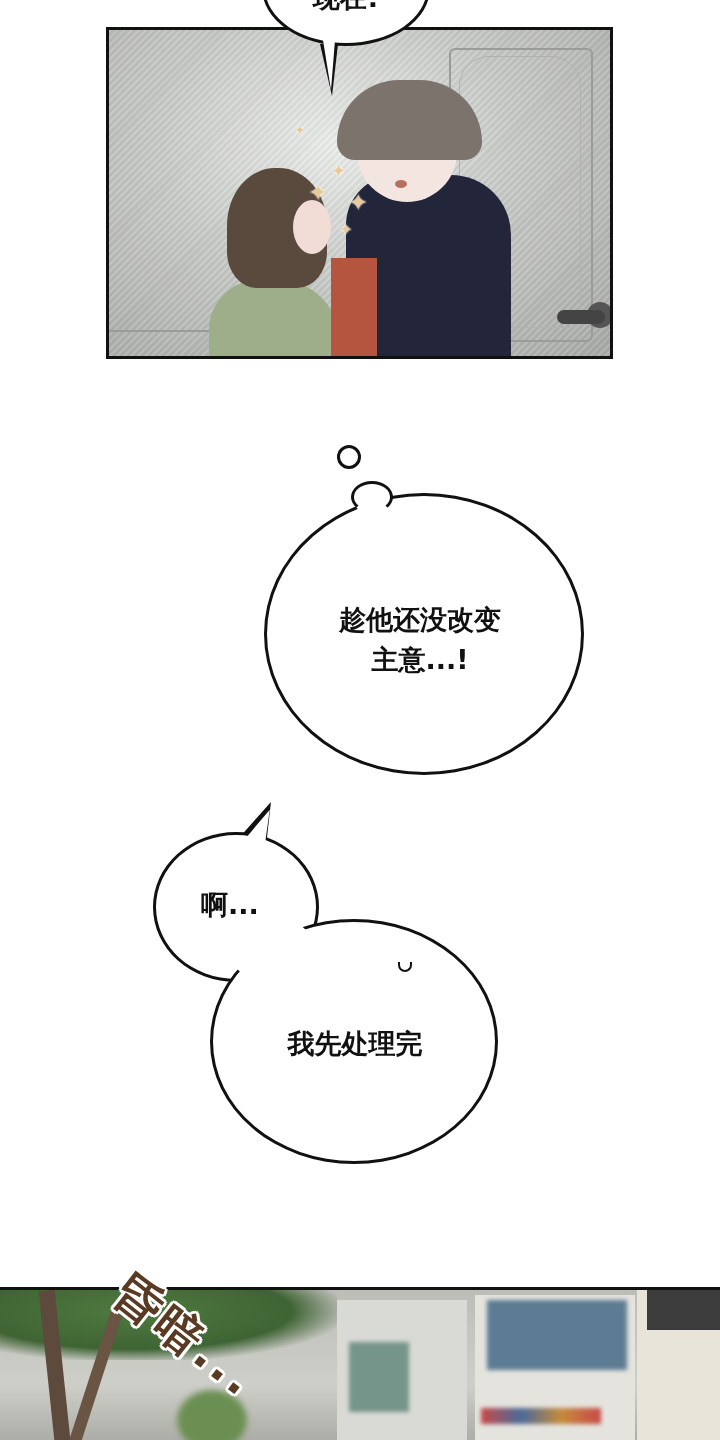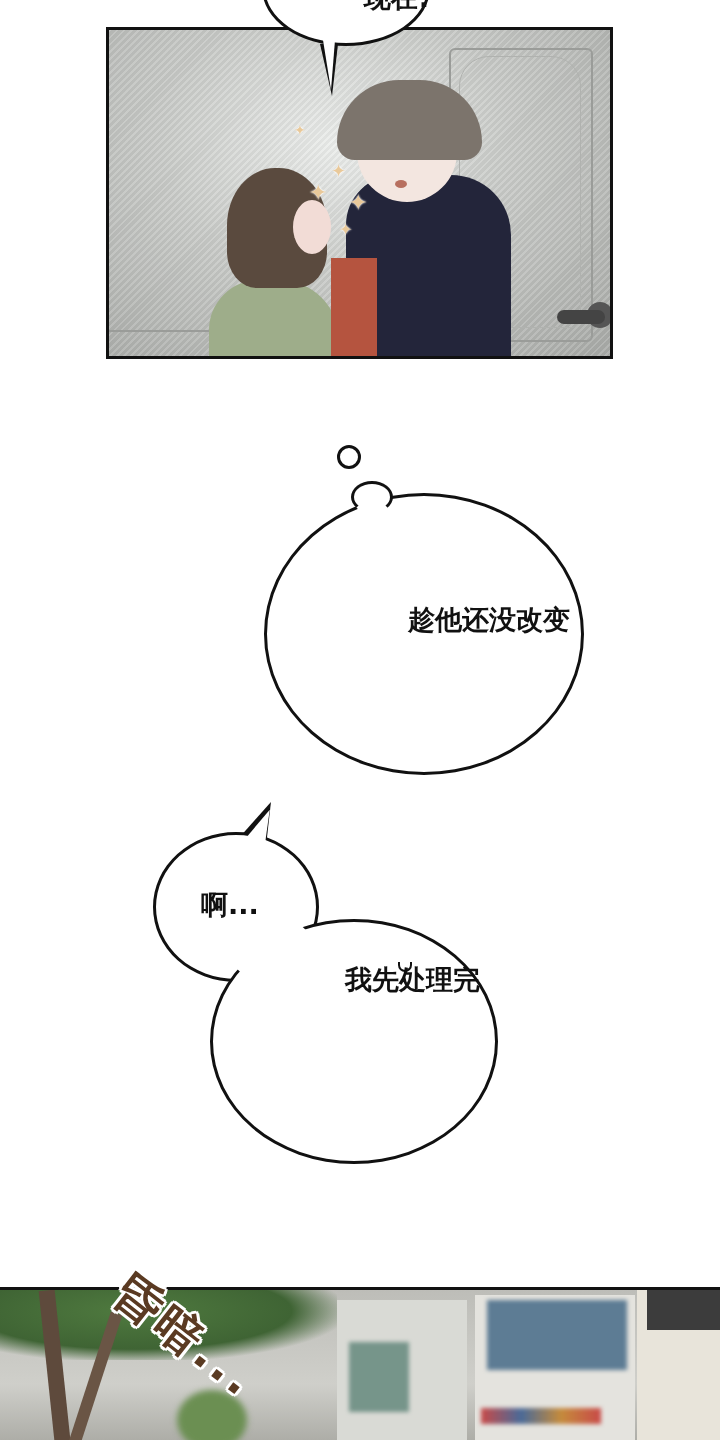--- a/index.html
+++ b/index.html
@@ -80,21 +80,21 @@
     border-left: 12px solid transparent; border-right: 6px solid transparent;
     border-top: 52px solid #111;
   }
   .tail-top-inner {
     position: absolute; left: 323px; top: 40px; width: 0; height: 0;
     border-left: 8px solid transparent; border-right: 4px solid transparent;
     border-top: 50px solid #fff;
   }
   .btext {
     position: absolute; font-family: "DejaVu Sans", sans-serif;
-    color: #111; font-size: 27px; font-weight: bold; text-align: right;
+    color: #111; font-size: 27px; font-weight: bold; text-align: center;
     line-height: 40px; letter-spacing: 0px;
   }
   .top-text { left: 262px; top: -22px; width: 168px; }
 
   .thought-dot {
     left: 337px; top: 445px; width: 24px; height: 24px; border-radius: 50%;
     border-width: 3px;
   }
   .thought-bump {
     left: 351px; top: 481px; width: 42px; height: 32px; border-radius: 50%;
@@ -117,21 +117,21 @@
     position: absolute; left: 248px; top: 800px; width: 0; height: 0;
     border-left: 14px solid transparent; border-right: 14px solid transparent;
     border-bottom: 44px solid #111; transform: rotate(24deg);
   }
   .tail-speech-inner {
     position: absolute; left: 251px; top: 808px; width: 0; height: 0;
     border-left: 11px solid transparent; border-right: 11px solid transparent;
     border-bottom: 38px solid #fff; transform: rotate(24deg);
   }
   .ah-text { left: 170px; top: 885px; width: 120px; text-align: center; }
-  .work-text { left: 230px; top: 960px; width: 250px; }
+  .work-text { left: 230px; top: 1024px; width: 250px; }
   .sweat {
     position: absolute; left: 398px; top: 962px; width: 10px; height: 8px;
     border: 2px solid #111; border-top: none; border-radius: 0 0 8px 8px;
   }
 
   
   .panel-2 {
     left: -3px; top: 1287px; width: 726px; height: 160px;
     border-left: none; border-right: none; border-bottom: none;
     background: linear-gradient(180deg, #bdbdb8 0%, #cfcfca 60%, #a9a9a3 100%);
@@ -190,20 +190,21 @@
 <div class="bubble bubble-top"></div>
 <div class="tail-top"></div>
 <div class="tail-top-inner"></div>
 <div class="btext top-text">现在!</div>
 
 <div class="bubble thought-dot"></div>
 <div class="bubble thought-main"></div>
 <div class="bubble thought-bump" style="border-bottom-color:transparent;"></div>
 <div class="btext thought-text">
   <div>趁他还没改变</div>
+  <div>主意...!</div>
 </div>
 
 <div class="tail-speech"></div>
 <div class="bubble speech-small"></div>
 <div class="tail-speech-inner"></div>
 <div class="bubble speech-big"></div>
 <div class="merge-fix"></div>
 <div class="btext ah-text">啊...</div>
 <div class="sweat"></div>
 <div class="btext work-text">

